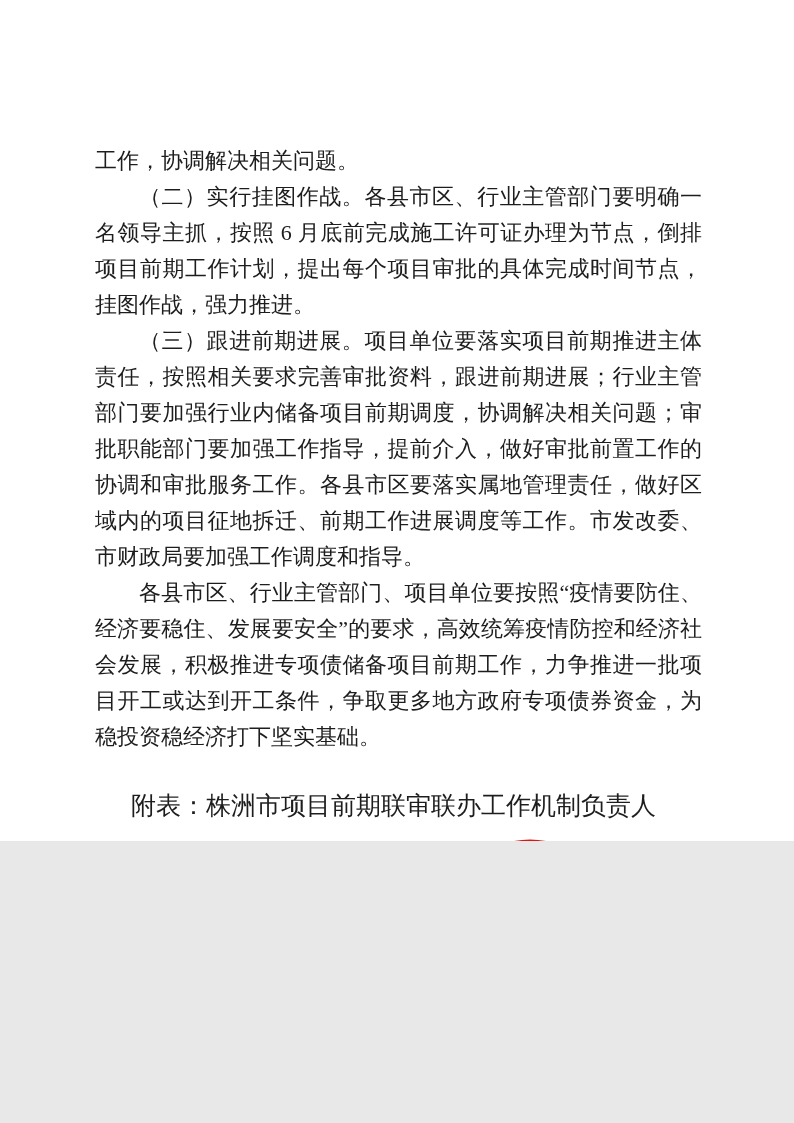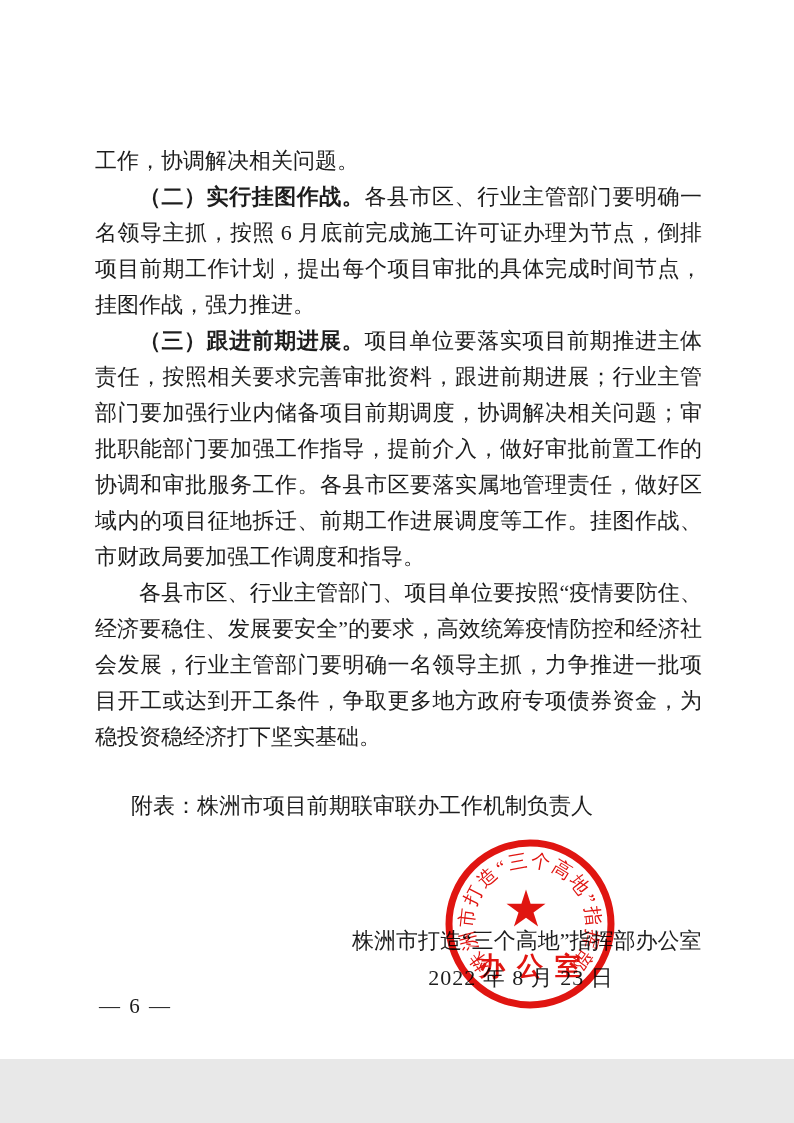--- a/index.html
+++ b/index.html
@@ -1,39 +1,39 @@
 <!DOCTYPE html>
 <html><head>
 <meta charset="utf-8">
 <style>
   html,body{margin:0;padding:0;background:#e8e8e8;}
   .page{
     position:relative;
-    width:794px;height:1059px;
+    width:794px;height:841px;
     background:#ffffff;
     margin:0 auto;
     overflow:hidden;
     font-family:"Liberation Serif","DejaVu Serif",serif;
     color:#1d1d1d;
   }
   .content{
     position:absolute;
     left:95px;top:143px;
     width:607px;
     font-size:22px;
     line-height:36px;
     text-align:justify;
   }
   .para{margin:0;text-indent:2em;}
   .para.no-indent{text-indent:0;}
-  .para .lead{font-weight:bold;}
+  .para .lead{font-weight:normal;}
   .attachment{
     margin:33px 0 0 0;
     text-indent:36px;
-    font-size:22px;
+    font-size:25px;
     line-height:36px;
   }
   .closing{
     position:absolute;
     left:352px;top:929px;
     width:338px;
     font-size:22px;
     line-height:24px;
     color:#1d1d1d;
   }
@@ -56,22 +56,22 @@
   .seal text{font-family:"Liberation Serif","DejaVu Serif",serif;}
 </style>
 </head>
 <body>
 
 <div class="page">
 
   <div class="content">
     <p class="para no-indent"><span class="lead"></span><span>工作，协调解决相关问题。</span></p>
     <p class="para"><span class="lead">（二）实行挂图作战。</span><span>各县市区、行业主管部门要明确一名领导主抓，按照 6 月底前完成施工许可证办理为节点，倒排项目前期工作计划，提出每个项目审批的具体完成时间节点，挂图作战，强力推进。</span></p>
-    <p class="para"><span class="lead">（三）跟进前期进展。</span><span>项目单位要落实项目前期推进主体责任，按照相关要求完善审批资料，跟进前期进展；行业主管部门要加强行业内储备项目前期调度，协调解决相关问题；审批职能部门要加强工作指导，提前介入，做好审批前置工作的协调和审批服务工作。各县市区要落实属地管理责任，做好区域内的项目征地拆迁、前期工作进展调度等工作。挂图作战、市财政局要加强工作调度和指导。</span></p>
-    <p class="para"><span class="lead"></span><span>各县市区、行业主管部门、项目单位要按照“疫情要防住、经济要稳住、发展要安全”的要求，高效统筹疫情防控和经济社会发展，行业主管部门要明确一名领导主抓，力争推进一批项目开工或达到开工条件，争取更多地方政府专项债券资金，为稳投资稳经济打下坚实基础。</span></p>
+    <p class="para"><span class="lead">（三）跟进前期进展。</span><span>项目单位要落实项目前期推进主体责任，按照相关要求完善审批资料，跟进前期进展；行业主管部门要加强行业内储备项目前期调度，协调解决相关问题；审批职能部门要加强工作指导，提前介入，做好审批前置工作的协调和审批服务工作。各县市区要落实属地管理责任，做好区域内的项目征地拆迁、前期工作进展调度等工作。市发改委、市财政局要加强工作调度和指导。</span></p>
+    <p class="para"><span class="lead"></span><span>各县市区、行业主管部门、项目单位要按照“疫情要防住、经济要稳住、发展要安全”的要求，高效统筹疫情防控和经济社会发展，积极推进专项债储备项目前期工作，力争推进一批项目开工或达到开工条件，争取更多地方政府专项债券资金，为稳投资稳经济打下坚实基础。</span></p>
     <p class="attachment">附表：株洲市项目前期联审联办工作机制负责人</p>
   </div>
 
   <div class="closing">
     <div class="signer">株洲市打造“三个高地”指挥部办公室</div>
     <div class="date">2022 年 8 月 23 日</div>
   </div>
 
   <div class="page-number">— 6 —</div>
 

